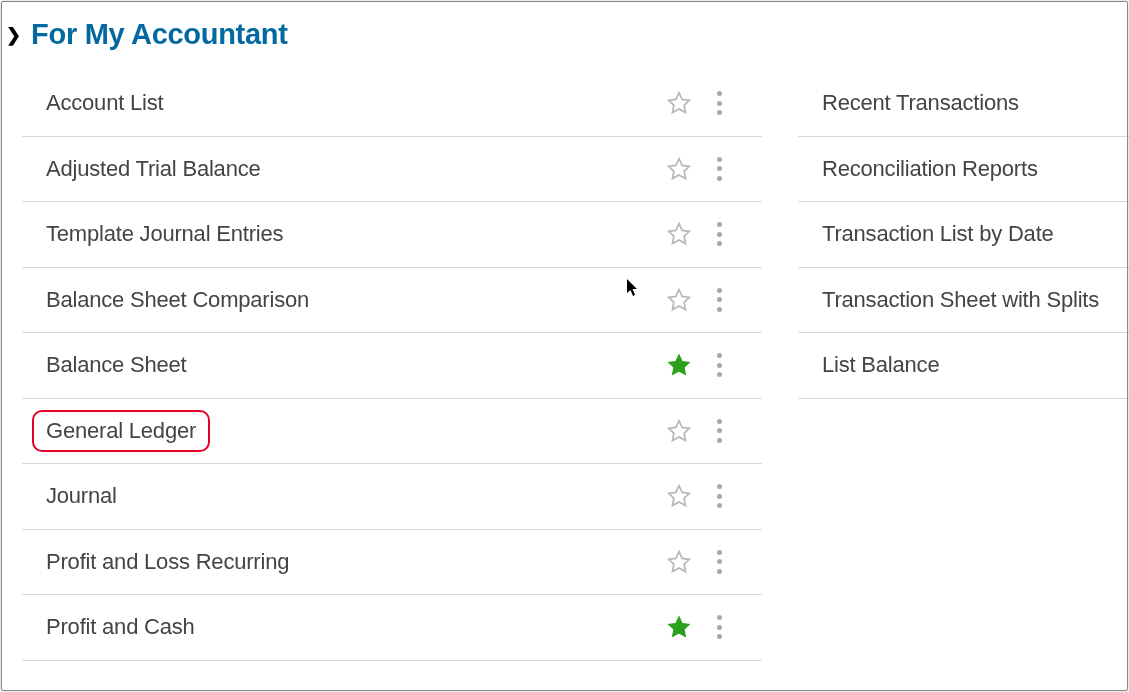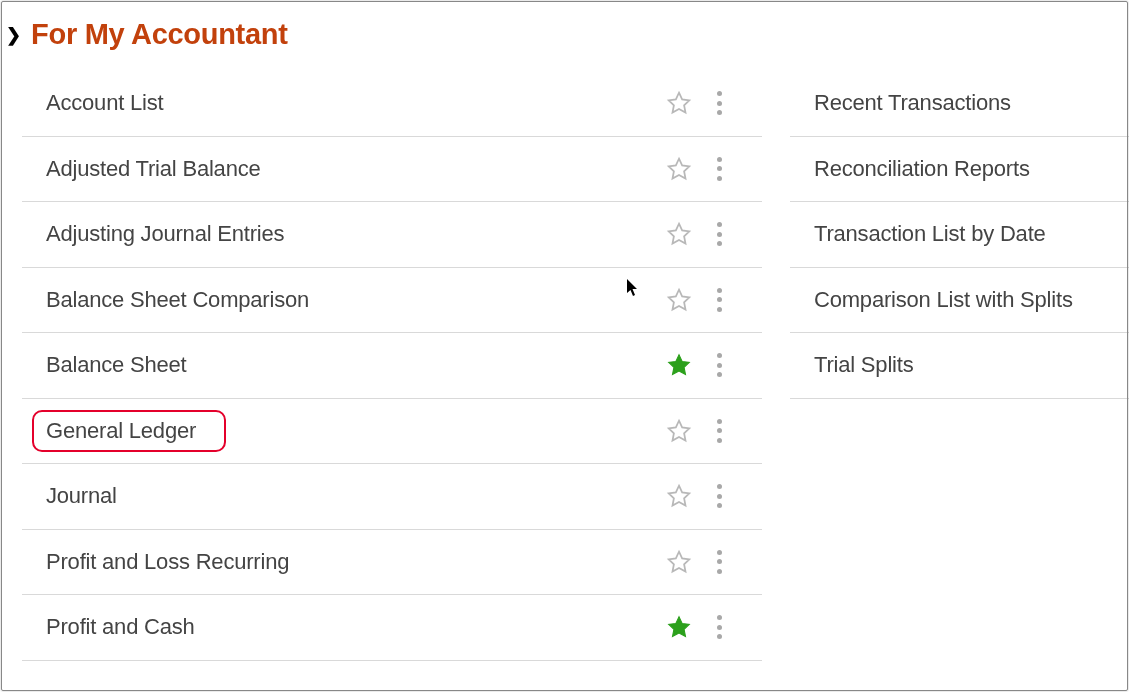--- a/index.html
+++ b/index.html
@@ -39,26 +39,26 @@
     .chevron {
       font-size: 18px;
       color: #000;
       cursor: pointer;
       user-select: none;
       font-weight: 600;
     }
     .section-title {
       font-size: 29px;
       font-weight: 600;
-      color: #c2410c;
+      color: #0369a1;
       letter-spacing: -0.3px;
     }
     .columns {
       display: flex;
-      gap: 28px;
+      gap: 36px;
       padding: 0 0 0 22px;
       height: calc(100% - 70px);
       overflow: hidden;
     }
     .left-col {
       width: 740px;
     }
     .right-col {
       flex: 1;
       min-width: 300px;
@@ -77,21 +77,21 @@
       flex: 1;
       font-size: 22px;
       color: #444;
       font-weight: 400;
       letter-spacing: -0.2px;
       cursor: pointer;
     }
     .highlighted {
       border: 2.5px solid #e4002b;
       border-radius: 10px;
-      padding: 6px 28px 6px 12px;
+      padding: 6px 12px 6px 12px;
       display: inline-block;
       margin-left: -14px;
     }
     .row-actions {
       display: flex;
       align-items: center;
       gap: 24px;
       padding-right: 40px;
     }
     .star-icon {
@@ -180,21 +180,21 @@
               </svg>
             </span>
             <span class="kebab-icon">
               <span class="kebab-dot"></span>
               <span class="kebab-dot"></span>
               <span class="kebab-dot"></span>
             </span>
           </div>
         </div>
         <div class="report-row">
-          <span class="report-label">Adjusting Journal Entries</span>
+          <span class="report-label">Template Journal Entries</span>
           <div class="row-actions">
             <span class="star-icon star-outline">
               <svg viewBox="0 0 24 24">
                 <path d="M12 2.5 L14.9 8.7 L21.5 9.5 L16.7 14.1 L18 20.8 L12 17.5 L6 20.8 L7.3 14.1 L2.5 9.5 L9.1 8.7 Z"></path>
               </svg>
             </span>
             <span class="kebab-icon">
               <span class="kebab-dot"></span>
               <span class="kebab-dot"></span>
               <span class="kebab-dot"></span>
@@ -296,24 +296,24 @@
         <div class="report-row">
           <span class="report-label">Recent Transactions</span>
         </div>
         <div class="report-row">
           <span class="report-label">Reconciliation Reports</span>
         </div>
         <div class="report-row">
           <span class="report-label">Transaction List by Date</span>
         </div>
         <div class="report-row">
-          <span class="report-label">Comparison List with Splits</span>
-        </div>
-        <div class="report-row">
-          <span class="report-label">Trial Splits</span>
+          <span class="report-label">Transaction Sheet with Splits</span>
+        </div>
+        <div class="report-row">
+          <span class="report-label">List Balance</span>
         </div>
       </div>
   </div>
 </div>
 
 <div class="cursor-arrow">
   <svg viewBox="0 0 12 18">
     <path d="M0 0 L0 14 L3.5 11 L6 17 L8 16 L5.5 10 L10 10 Z" fill="#000"></path>
   </svg>
 </div>

